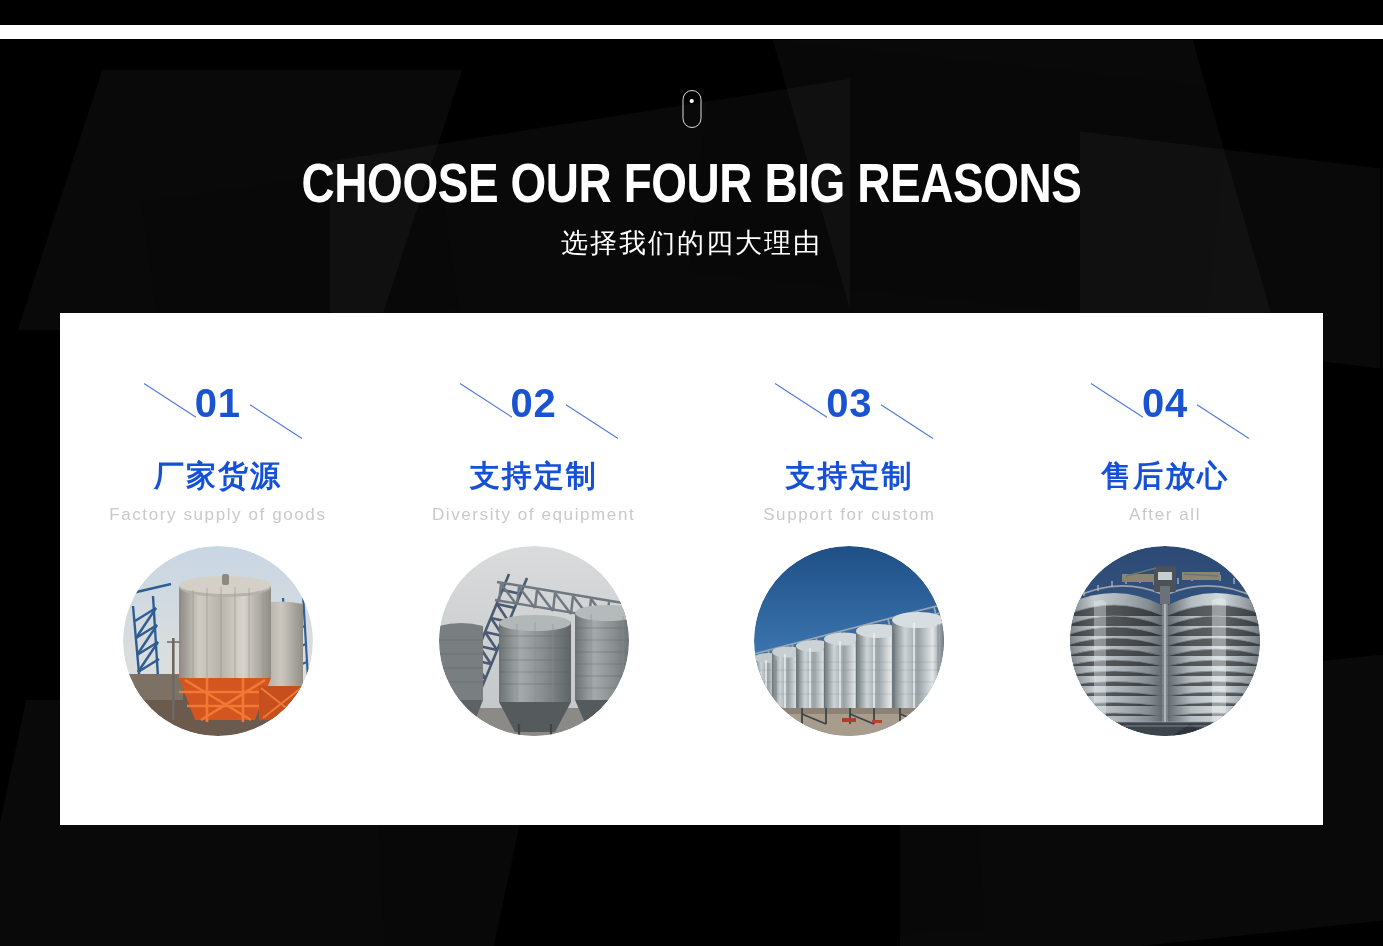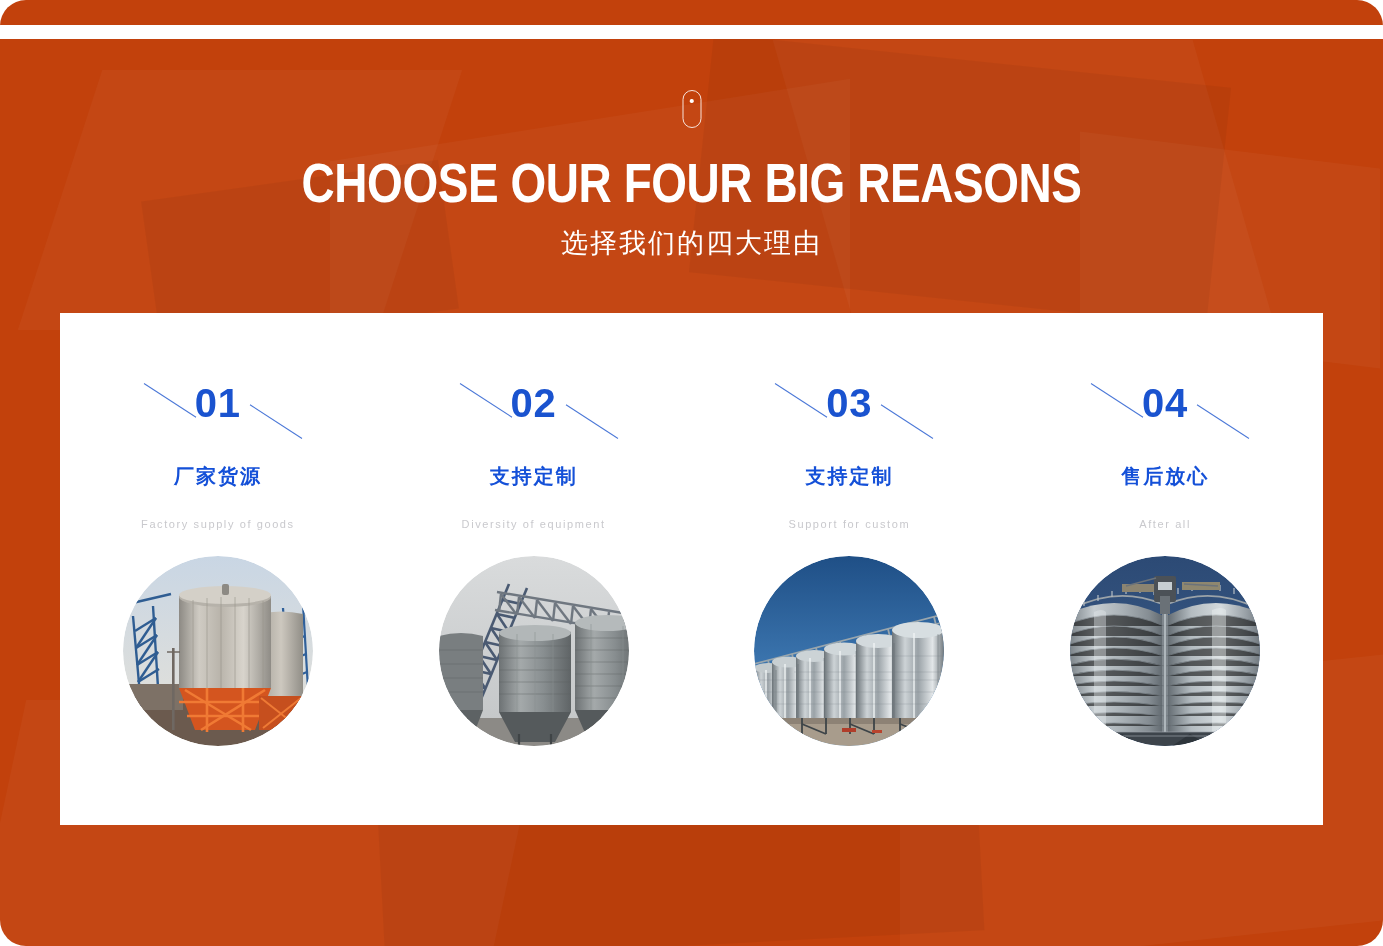--- a/index.html
+++ b/index.html
@@ -8,23 +8,22 @@
     width: 1383px;
     height: 946px;
     overflow: hidden;
     font-family: "Liberation Sans", "DejaVu Sans", sans-serif;
   }
 
   .page {
     position: relative;
     width: 1383px;
     height: 946px;
-    background: #c2410c;
+    background: #000000;
     overflow: hidden;
-    border-radius: 26px;
   }
 
   
   .bg-texture {
     position: absolute;
     inset: 0;
     pointer-events: none;
     opacity: 1;
   }
   .bg-texture .shape {
@@ -155,30 +154,30 @@
   }
   .slash.br {
     right: -4px;
     bottom: -8px;
     transform: rotate(33deg);
     transform-origin: right center;
   }
 
   .cn-title {
     margin-top: 26px;
-    font-size: 20px;
+    font-size: 30px;
     font-weight: 700;
     color: #1450d8;
     letter-spacing: 2px;
     line-height: 38px;
   }
 
   .en-title {
-    margin-top: 20px;
-    font-size: 11px;
+    margin-top: 10px;
+    font-size: 17px;
     color: #c9c9cd;
     letter-spacing: 1.6px;
     line-height: 19px;
     text-align: center;
     max-width: 220px;
     font-weight: 400;
   }
 
   .photo {
     margin-top: 22px;

